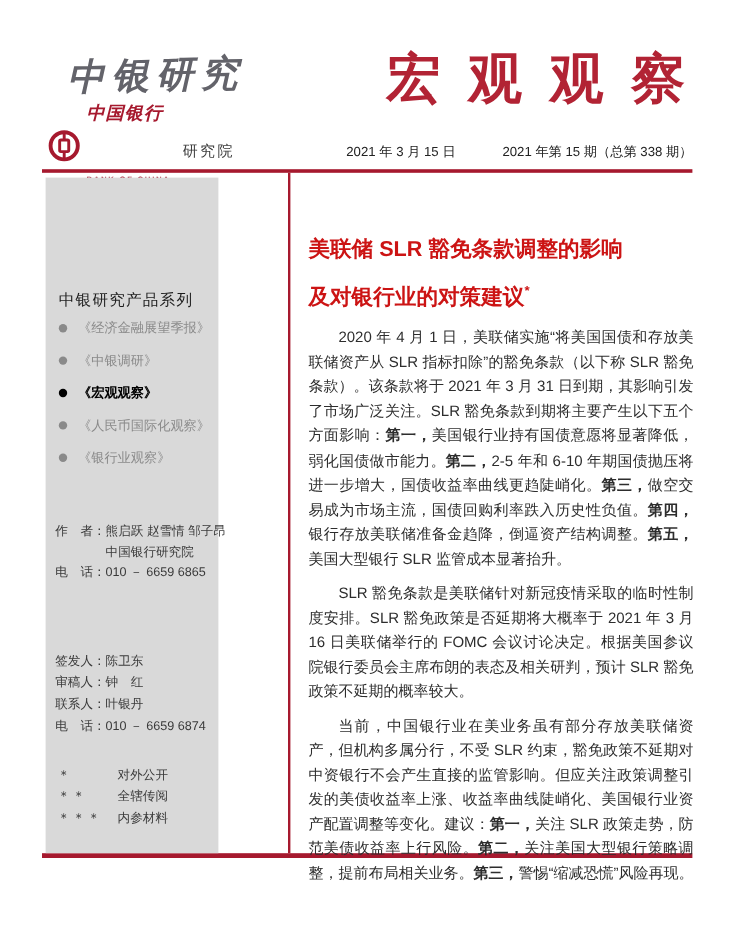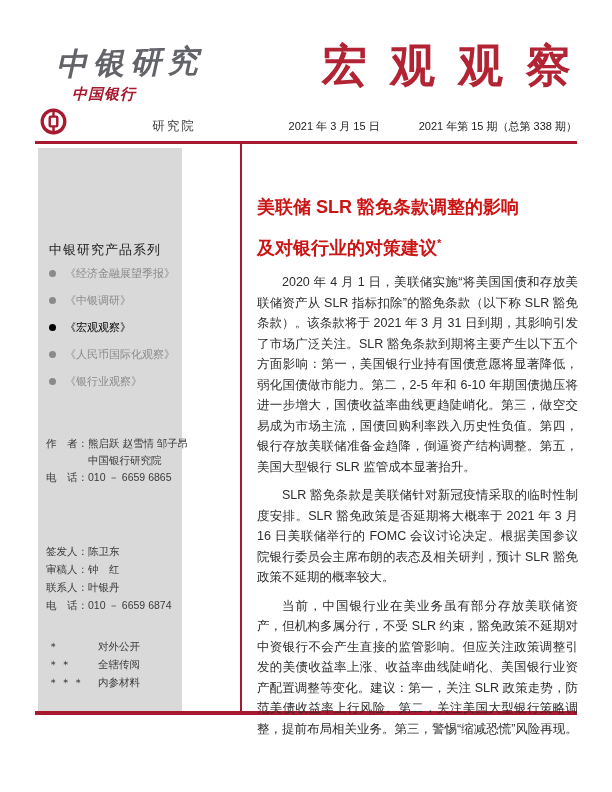--- a/index.html
+++ b/index.html
@@ -39,36 +39,36 @@
   
   .rule-top{position:absolute;left:35px;top:141px;width:542px;height:3px;background:var(--accent-red);}
   .vline{position:absolute;left:240px;top:144px;width:2px;height:567px;background:var(--accent-red);}
   .rule-bottom{position:absolute;left:35px;top:711px;width:542px;height:3.5px;background:var(--accent-red);}
   
   .sidebar{position:absolute;left:38px;top:148px;width:144px;height:563px;background:var(--sidebar-gray);}
   .series-title{position:absolute;left:11px;top:93px;font-size:13px;color:#1c1c1c;letter-spacing:1px;white-space:nowrap;}
   .series-list{position:absolute;left:11px;top:112px;list-style:none;margin:0;padding:0;}
   .series-list li{display:flex;align-items:center;height:27px;font-size:11px;color:var(--muted-gray);white-space:nowrap;}
   .series-list .dot{width:7px;height:7px;border-radius:50%;background:var(--muted-gray);margin-right:9px;flex:none;}
-  .series-list li.active{color:#000;font-weight:normal;text-align:center;}
+  .series-list li.active{color:#000;font-weight:bold;text-align:center;}
   .series-list li.active .dot{background:#000;}
   .info{position:absolute;font-size:10.5px;color:#3a3a3a;white-space:nowrap;}
   .author-block{left:8px;top:287px;line-height:17px;}
   .sign-block{left:8px;top:394px;line-height:18px;}
   .notes-block{left:10px;top:489px;line-height:18px;}
   .indent-row{padding-left:42px;}
   .note-row{display:flex;}
   .note-stars{width:50px;letter-spacing:2px;flex:none;}
   
   .main{position:absolute;left:257px;top:189px;width:321px;}
   .title{margin:0;text-align:left;color:var(--title-red);font-weight:bold;font-size:18px;line-height:36px;}
   .title sup{font-size:11px;}
   .body{margin-top:6px;}
   .body p{font-size:12.5px;line-height:20.5px;color:var(--ink);text-align:justify;text-indent:2em;margin:0 0 8px 0;}
-  .b{font-weight:normal;}
+  .b{font-weight:bold;}
 </style>
 </head>
 <body>
 
 <div class="page">
 
   <div class="brand-script">中银研究</div>
   <div class="masthead">宏观观察</div>
 
   <div class="logo-row">

